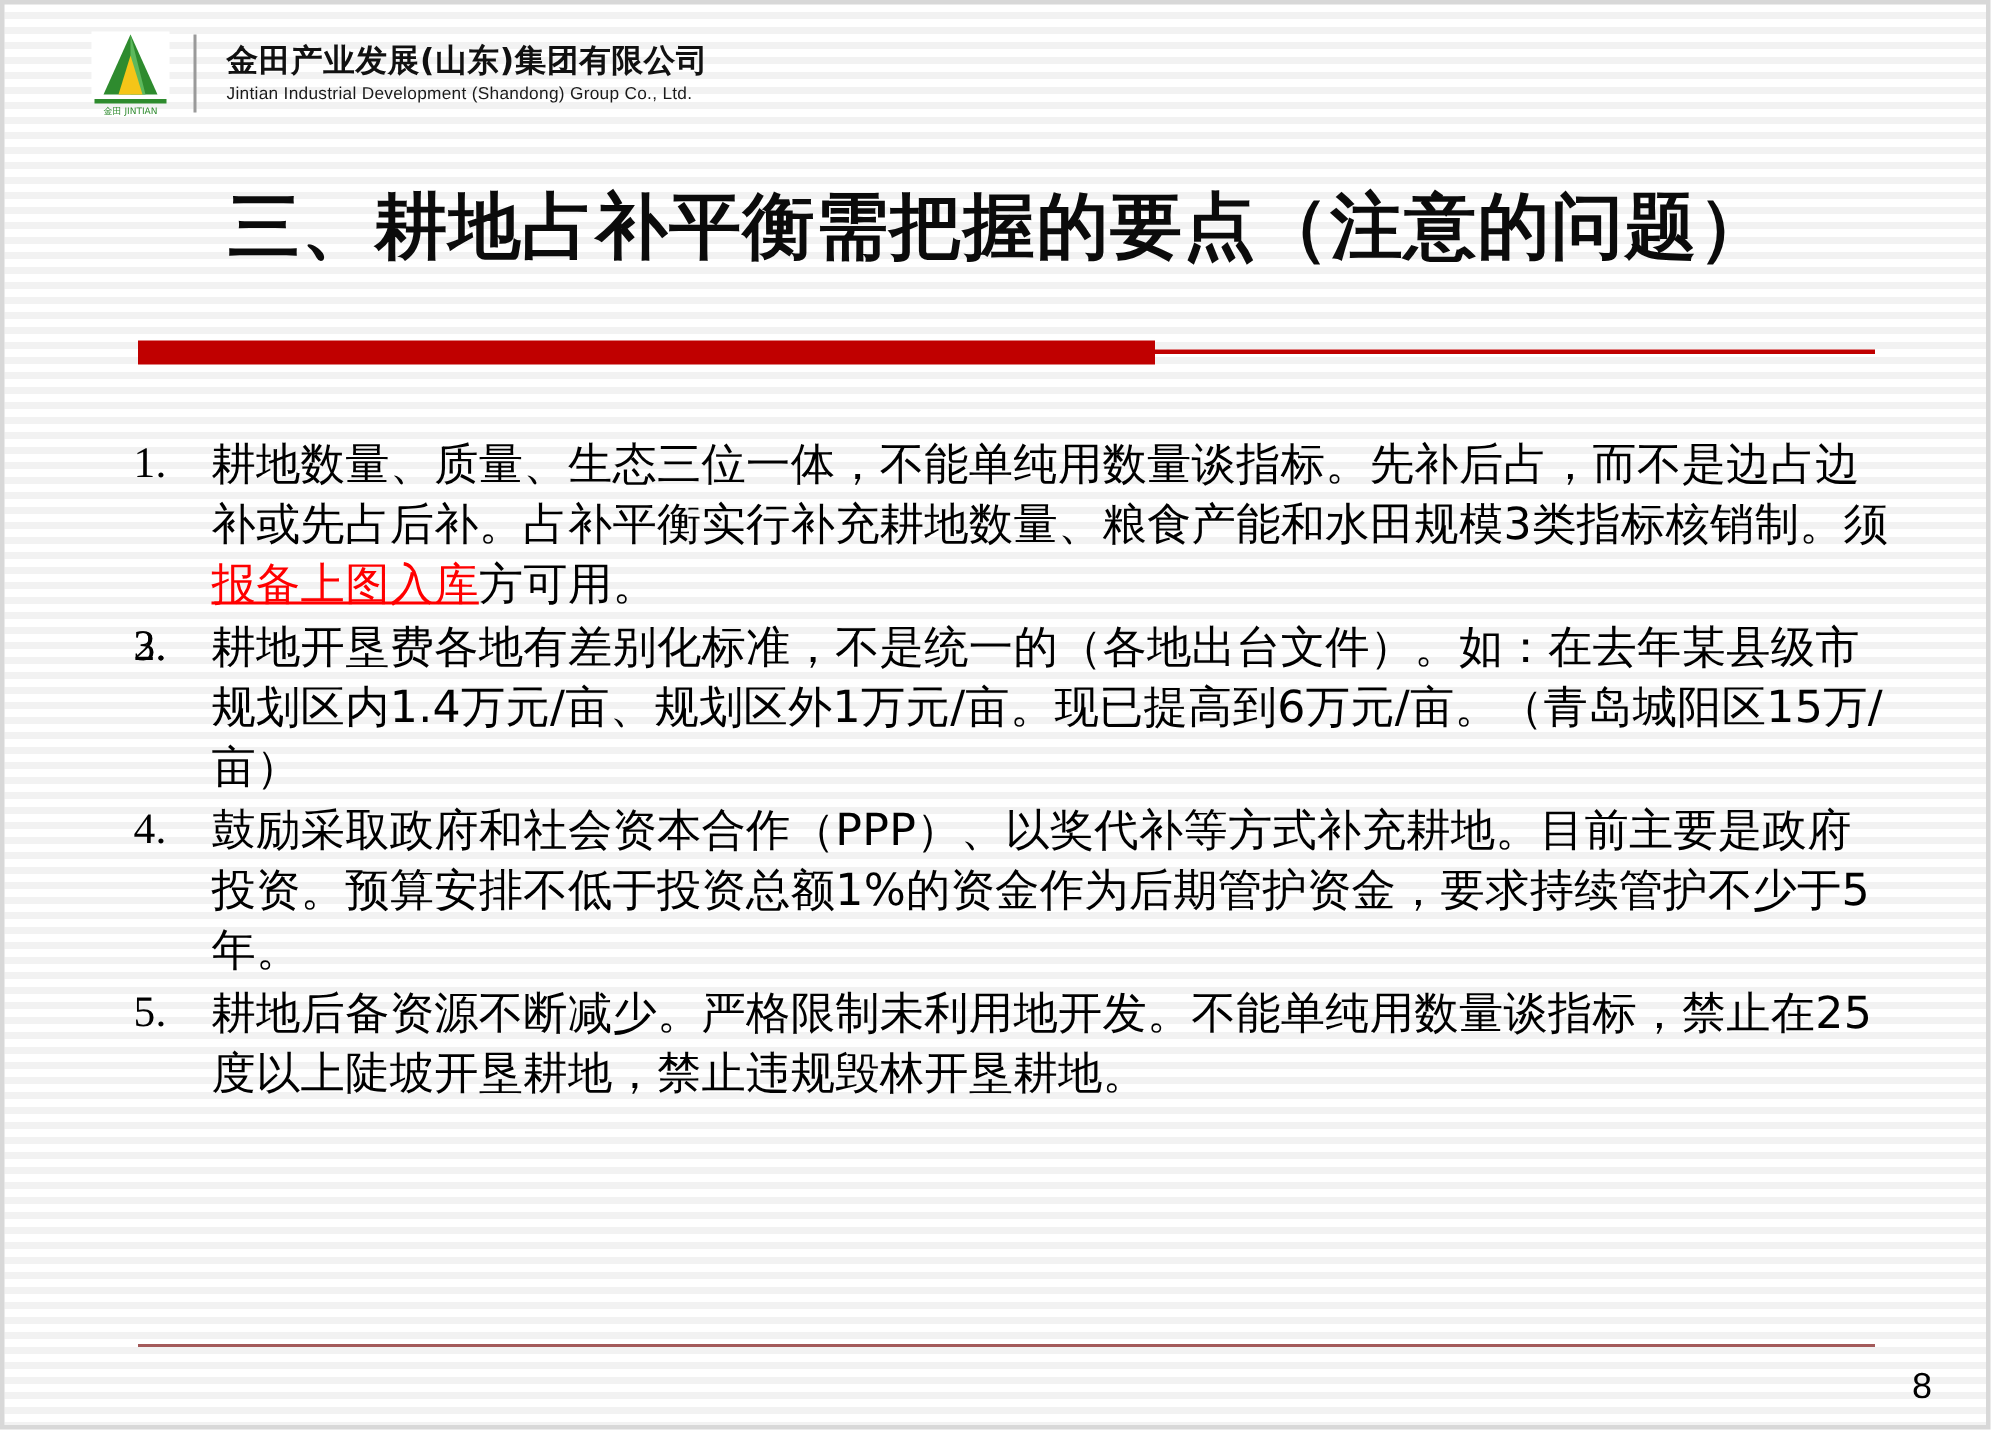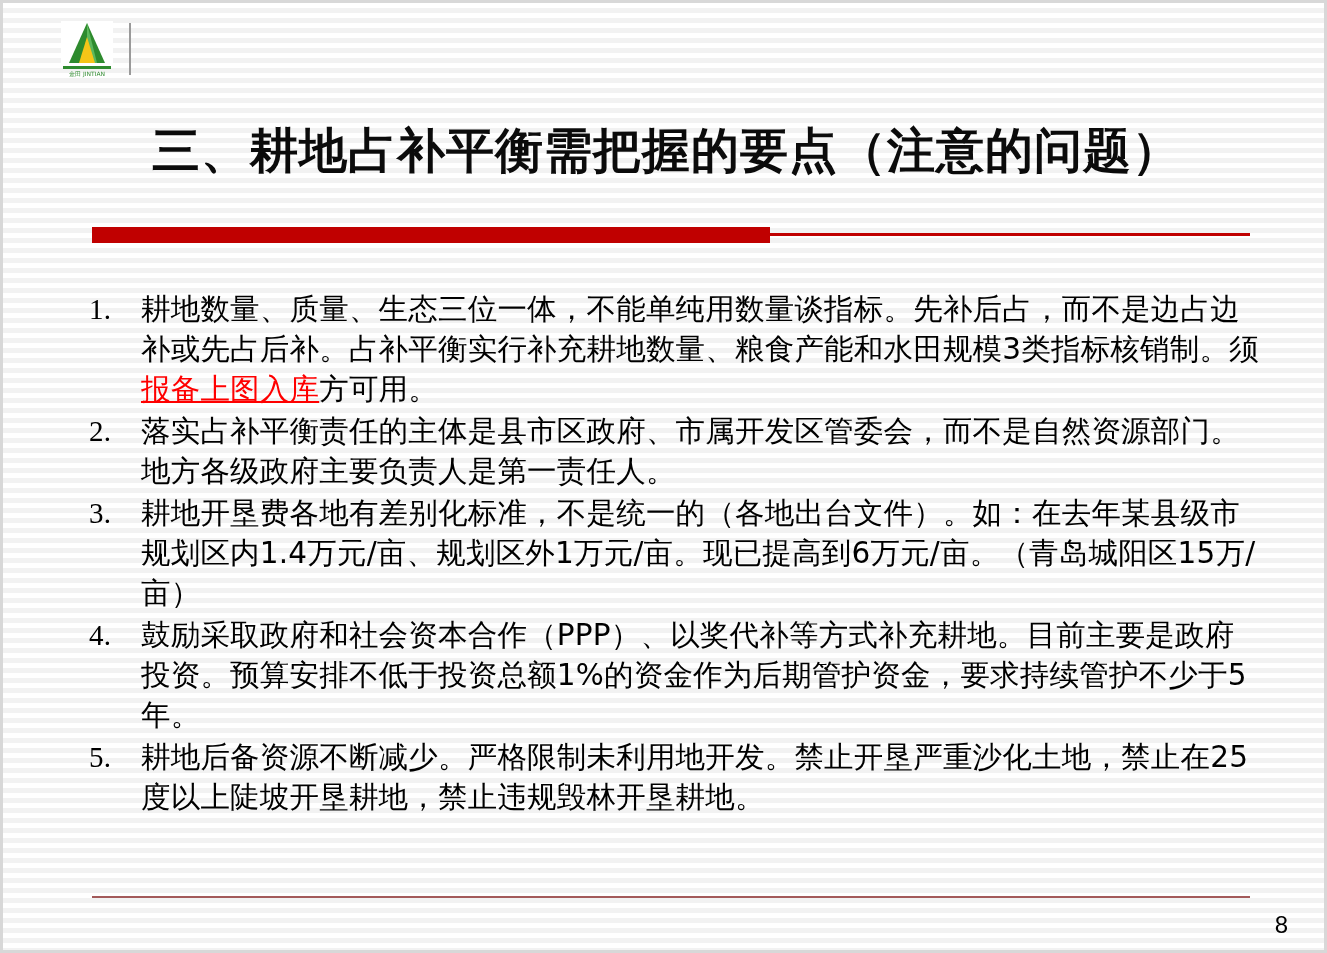--- a/index.html
+++ b/index.html
@@ -178,35 +178,39 @@
       <svg width="62" height="62" viewBox="0 0 62 62" xmlns="http://www.w3.org/2000/svg">
         <rect x="2" y="4" width="52" height="44" fill="#ffffff"></rect>
         <polygon points="28,6 46,46 10,46" fill="#2e8b2e"></polygon>
         <polygon points="28,6 38,46 28,46" fill="#5cb85c"></polygon>
         <polygon points="28,20 36,46 20,46" fill="#f5c518"></polygon>
         <rect x="4" y="49" width="48" height="3" fill="#2e8b2e"></rect>
         <text x="28" y="59" font-size="6" fill="#2e8b2e" text-anchor="middle" font-family="DejaVu Sans">金田 JINTIAN</text>
       </svg>
       <div class="logo-sep"></div>
     </div>
+    <div class="logo-text">
+      <div class="company-cn">金田产业发展(山东)集团有限公司</div>
+      <div class="company-en">Jintian Industrial Development (Shandong) Group Co., Ltd.</div>
+    </div>
   </div>
 
   <div class="title">三、耕地占补平衡需把握的要点（注意的问题）</div>
 
   <div class="rule-wrap">
     <div class="rule-red"></div>
     <div class="rule-thin"></div>
   </div>
 
   <div class="content">
     <ol class="points" id="points-list">
         <li><span class="marker">1.</span><span><span>耕地数量、质量、生态三位一体，不能单纯用数量谈指标。先补后占，而不是边占边补或先占后补。占补平衡实行补充耕地数量、粮食产能和水田规模3类指标核销制。须</span><span class="hl-red">报备上图入库</span><span>方可用。</span></span></li>
-        <li><span class="marker">2.</span><span><span>落实占补平衡责任的主体是县市区政府、市属开发区管委会，而不是自然资源部门。地方各级政府主要负责人是第一责任人。</span></span></li>
+        <li><span class="marker">2.</span></li>
         <li><span class="marker">3.</span><span><span>耕地开垦费各地有差别化标准，不是统一的（各地出台文件）。如：在去年某县级市规划区内1.4万元/亩、规划区外1万元/亩。现已提高到6万元/亩。（青岛城阳区15万/亩）</span></span></li>
         <li><span class="marker">4.</span><span><span>鼓励采取政府和社会资本合作（PPP）、以奖代补等方式补充耕地。目前主要是政府投资。预算安排不低于投资总额1%的资金作为后期管护资金，要求持续管护不少于5年。</span></span></li>
-        <li><span class="marker">5.</span><span><span>耕地后备资源不断减少。严格限制未利用地开发。禁止开垦严重沙化土地，禁止在25度以上陡坡开垦耕地，禁止违规毁林开垦耕地。</span></span></li>
+        <li><span class="marker">5.</span><span><span>耕地后备资源不断减少。严格限制未利用地开发。不能单纯用数量谈指标，禁止在25度以上陡坡开垦耕地，禁止违规毁林开垦耕地。</span></span></li>
       </ol>
   </div>
 
   <div class="footer-rule"></div>
   <div class="page-num">8</div>
 
 </div>
 
 </body></html>

